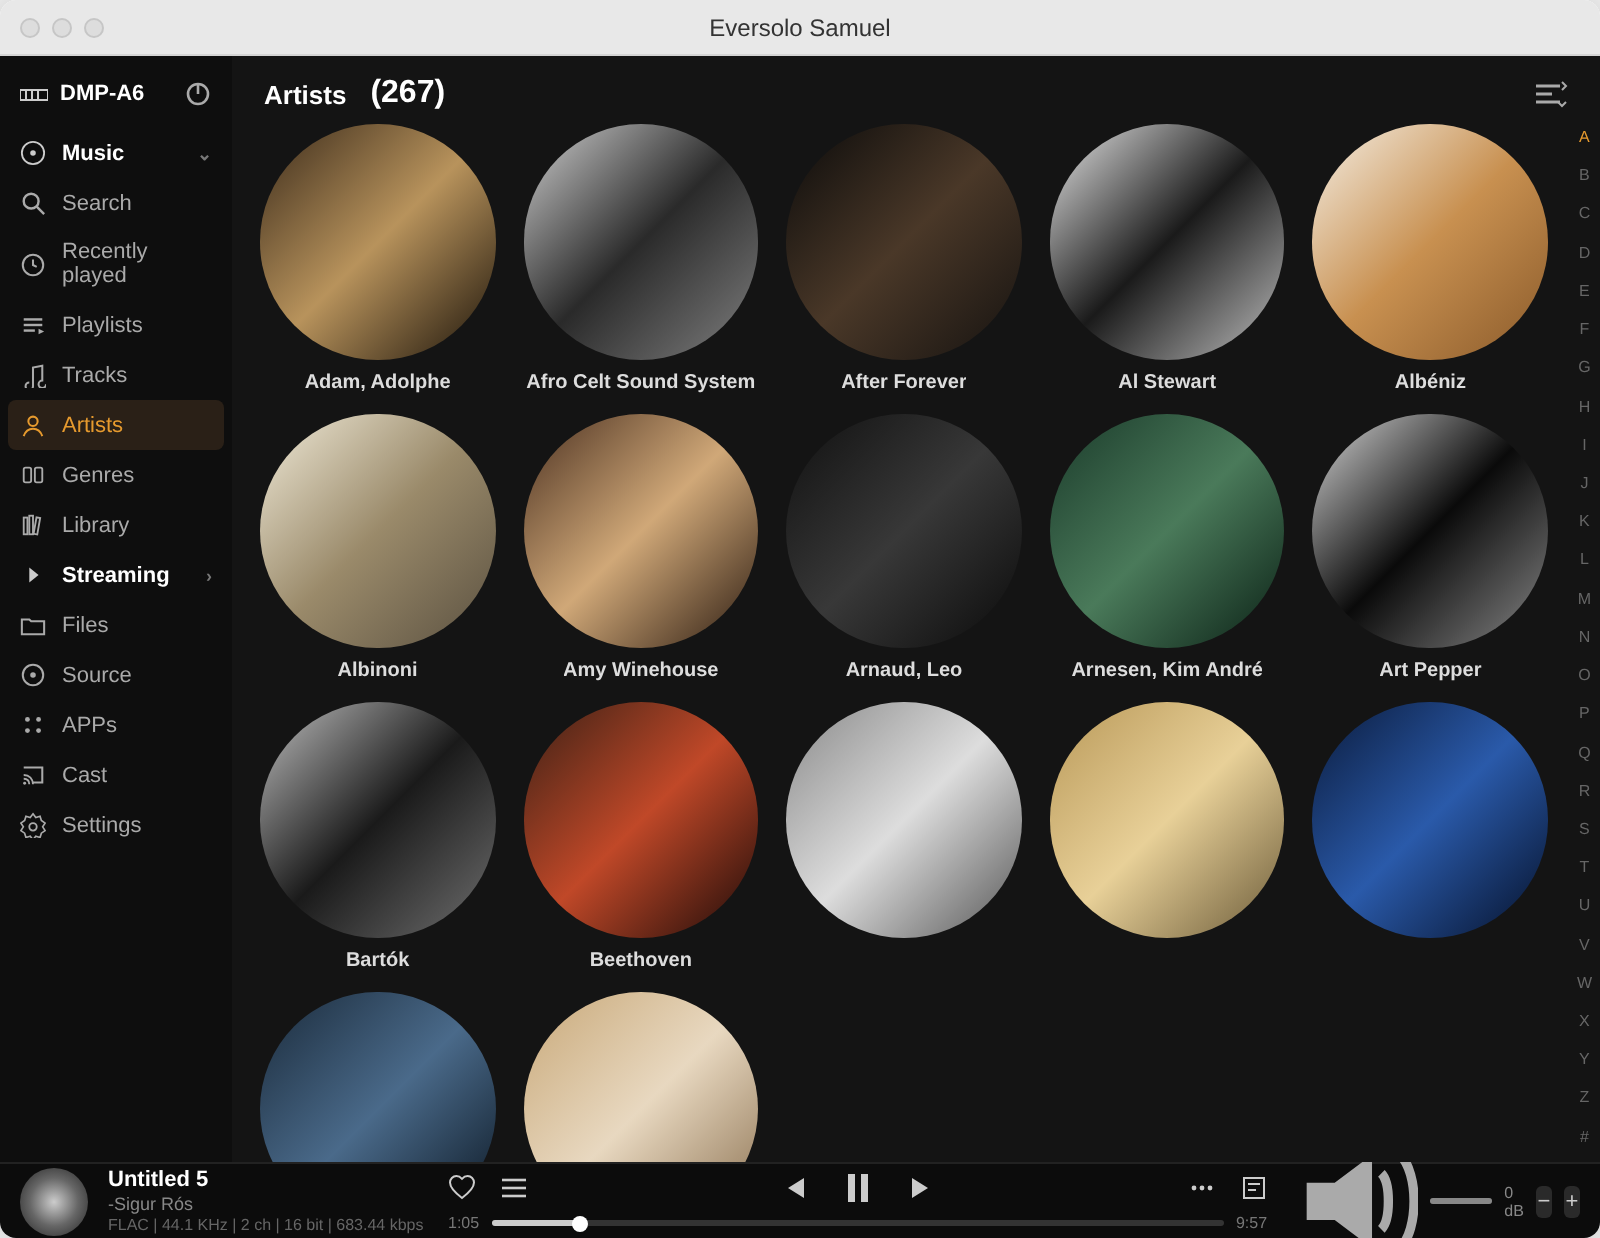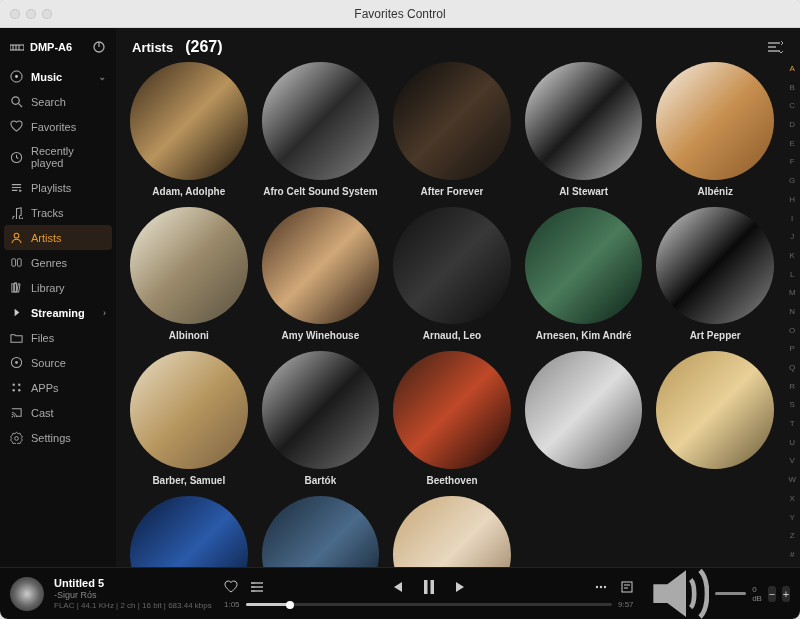--- a/index.html
+++ b/index.html
@@ -29,21 +29,21 @@
 .main-count { color: #fff; font-weight: 600; margin-left: 12px; }
 .sort-btn { margin-left: auto; color: #aaa; width: 18px; height: 14px; }
 .grid-scroll { flex: 1; overflow: hidden; padding: 0 26px 0 14px; }
 .grid { display: grid; grid-template-columns: repeat(5, 1fr); gap: 10px 14px; }
 .artist { display: flex; flex-direction: column; align-items: center; gap: 6px; }
 .avatar { width: 100%; aspect-ratio: 1/1; border-radius: 50%; background: #333; background-size: cover; background-position: center; }
 .artist-name { color: #ddd; font-size: 10px; font-weight: 600; text-align: center; white-space: nowrap; overflow: hidden; text-overflow: ellipsis; max-width: 100%; }
 .alpha-index { position: absolute; right: 4px; top: 36px; bottom: 8px; display: flex; flex-direction: column; justify-content: space-between; font-size: 8px; color: #666; text-align: center; }
 .alpha-index span.active { color: #e69a2e; }
 
-.player { height: 52px; background: #0c0c0c; display: flex; align-items: center; padding: 0 10px; gap: 10px; border-top: 1px solid #222; }
+.player { height: 38px; background: #0c0c0c; display: flex; align-items: center; padding: 0 10px; gap: 10px; border-top: 1px solid #222; }
 .np-art { width: 34px; height: 34px; border-radius: 50%; background: radial-gradient(circle, #ccc 0%, #666 50%, #222 100%); flex-shrink: 0; }
 .np-meta { display: flex; flex-direction: column; gap: 1px; width: 160px; }
 .np-title { color: #fff; font-size: 11px; font-weight: 600; }
 .np-artist { color: #888; font-size: 9px; }
 .np-fmt { color: #666; font-size: 8px; }
 .pbar { flex: 1; display: flex; flex-direction: column; gap: 4px; }
 .pctrl { display: flex; align-items: center; justify-content: center; gap: 16px; color: #ccc; position: relative; }
 .pctrl .side-left { position: absolute; left: 0; display: flex; gap: 12px; }
 .pctrl .side-right { position: absolute; right: 0; display: flex; gap: 12px; }
 .pctrl svg, .pctrl .btn { width: 14px; height: 14px; }
@@ -84,21 +84,21 @@
 <body>
 
 <div class="window">
 
   <div class="titlebar">
     <div class="traffic">
       <div class="dot"></div>
       <div class="dot"></div>
       <div class="dot"></div>
     </div>
-    <div class="title-text">Favorites Control</div>
+    <div class="title-text">Eversolo Samuel</div>
   </div>
 
   <div class="app-body">
 
     <div class="sidebar">
       <div class="device-row">
         <svg class="dev-icon" viewBox="0 0 14 10">
             <rect x="0" y="3" width="14" height="5" fill="none" stroke="#ccc" stroke-width="1"></rect>
             <line x1="3" y1="3" x2="3" y2="8" stroke="#ccc"></line>
             <line x1="6" y1="3" x2="6" y2="8" stroke="#ccc"></line>
@@ -129,28 +129,20 @@
                 <svg viewBox="0 0 14 14">
                   <circle cx="6" cy="6" r="4" fill="none" stroke="currentColor" stroke-width="1.3"></circle>
                   <line x1="9" y1="9" x2="13" y2="13" stroke="currentColor" stroke-width="1.3"></line>
                 </svg>
               </span>
               <span>Search</span>
             </div>
             <div class="nav-item">
               <span class="ic">
                 <svg viewBox="0 0 14 14">
-                  <path d="M7 12C3 9 1 6.5 1 4.3 1 2.5 2.4 1 4.2 1c1 0 2 .5 2.8 1.4C7.8 1.5 8.8 1 9.8 1 11.6 1 13 2.5 13 4.3 13 6.5 11 9 7 12z" fill="none" stroke="currentColor" stroke-width="1.1"></path>
-                </svg>
-              </span>
-              <span>Favorites</span>
-            </div>
-            <div class="nav-item">
-              <span class="ic">
-                <svg viewBox="0 0 14 14">
                   <circle cx="7" cy="7" r="5.5" fill="none" stroke="currentColor" stroke-width="1.1"></circle>
                   <path d="M7 4v3l2 1" fill="none" stroke="currentColor" stroke-width="1.1"></path>
                 </svg>
               </span>
               <span>Recently played</span>
             </div>
             <div class="nav-item">
               <span class="ic">
                 <svg viewBox="0 0 14 14">
                   <line x1="2" y1="4" x2="12" y2="4" stroke="currentColor" stroke-width="1.3"></line>
@@ -307,24 +299,20 @@
               <div class="avatar g8"></div>
               <div class="artist-name">Arnaud, Leo</div>
             </div>
             <div class="artist">
               <div class="avatar g9"></div>
               <div class="artist-name">Arnesen, Kim André</div>
             </div>
             <div class="artist">
               <div class="avatar g10"></div>
               <div class="artist-name">Art Pepper</div>
-            </div>
-            <div class="artist">
-              <div class="avatar g12"></div>
-              <div class="artist-name">Barber, Samuel</div>
             </div>
             <div class="artist">
               <div class="avatar g13"></div>
               <div class="artist-name">Bartók</div>
             </div>
             <div class="artist">
               <div class="avatar g14"></div>
               <div class="artist-name">Beethoven</div>
             </div>
             <div class="artist">

